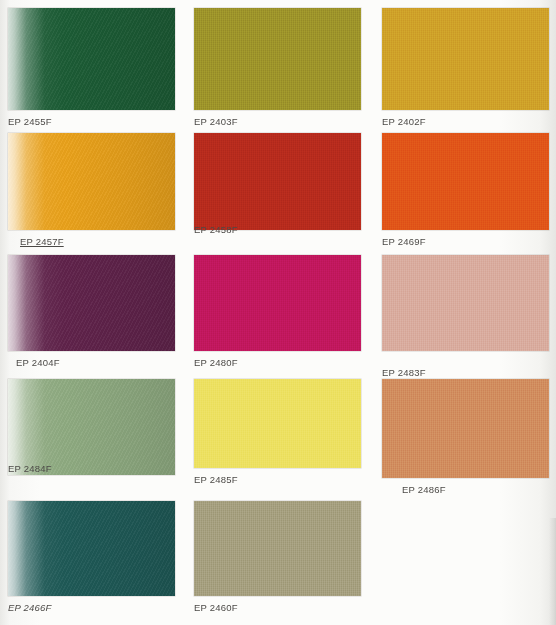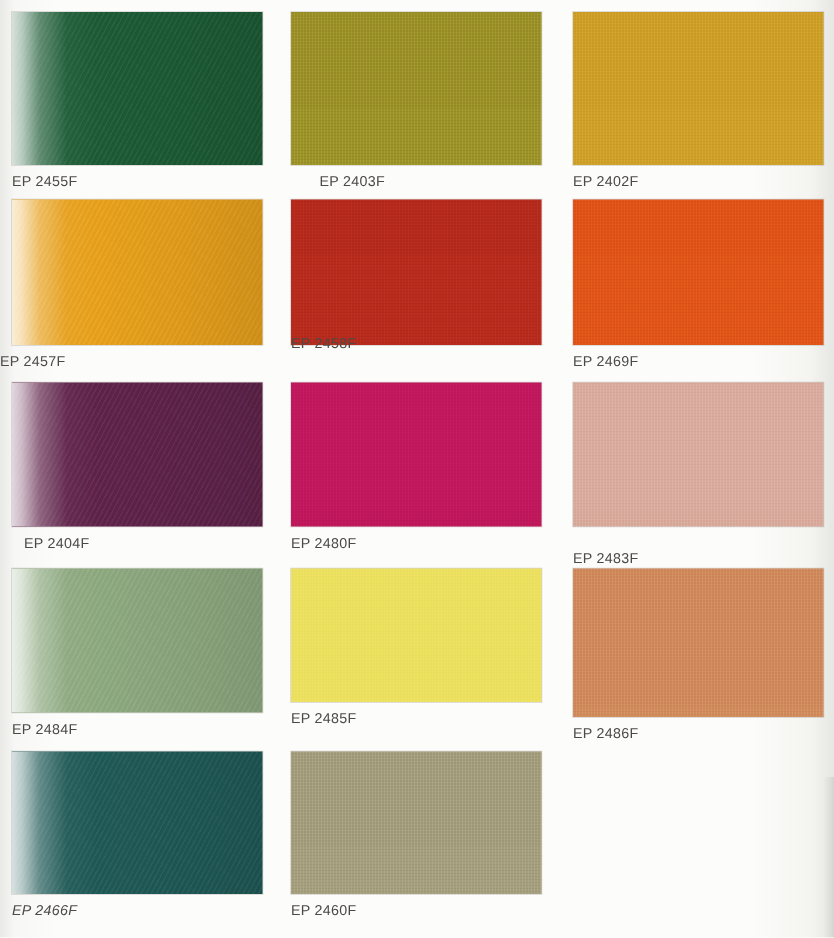--- a/index.html
+++ b/index.html
@@ -103,34 +103,34 @@
           <div class="speckle"></div>
           <div class="gloss"></div>
         </div>
       </div>
       <div class="label" style="left: 8px; top: 116px;">EP 2455F</div>
       <div class="cell" style="left: 194px; top: 8px; width: 167px; height: 102px;">
         <div class="swatch" title="olive gold" style="background: rgb(155, 145, 41);">
           <div class="weave"></div>
         </div>
       </div>
-      <div class="label" style="left: 194px; top: 116px; margin-left: 19px;">EP 2403F</div>
+      <div class="label" style="left: 194px; top: 116px;">EP 2403F</div>
       <div class="cell" style="left: 382px; top: 8px; width: 167px; height: 102px;">
         <div class="swatch" title="amber gold" style="background: rgb(206, 159, 40);">
           <div class="weave"></div>
         </div>
       </div>
       <div class="label" style="left: 382px; top: 116px;">EP 2402F</div>
       <div class="cell" style="left: 8px; top: 133px; width: 167px; height: 97px;">
         <div class="swatch sheen" title="golden yellow" style="background: rgb(234, 162, 27);">
           <div class="speckle"></div>
           <div class="gloss"></div>
         </div>
       </div>
-      <div class="label" style="left: 0; top: 236px;">EP 2457F</div>
+      <div class="label" style="left: 20px; top: 236px; text-decoration: underline;">EP 2457F</div>
       <div class="cell" style="left: 194px; top: 133px; width: 167px; height: 97px;">
         <div class="swatch" title="brick red" style="background: rgb(181, 42, 28);">
           <div class="weave"></div>
         </div>
       </div>
       <div class="label" style="left: 194px; top: 224px;">EP 2458F</div>
       <div class="cell" style="left: 382px; top: 133px; width: 167px; height: 97px;">
         <div class="swatch" title="orange" style="background: rgb(224, 83, 24);">
           <div class="weave"></div>
         </div>
@@ -154,33 +154,33 @@
           <div class="weave"></div>
         </div>
       </div>
       <div class="label" style="left: 382px; top: 367px;">EP 2483F</div>
       <div class="cell" style="left: 8px; top: 379px; width: 167px; height: 96px;">
         <div class="swatch sheen" title="sage green" style="background: rgb(143, 171, 129);">
           <div class="speckle"></div>
           <div class="gloss"></div>
         </div>
       </div>
-      <div class="label" style="left: 8px; top: 481px;">EP 2484F</div>
+      <div class="label" style="left: 8px; top: 463px;">EP 2484F</div>
       <div class="cell" style="left: 194px; top: 379px; width: 167px; height: 89px;">
         <div class="swatch" title="pale yellow" style="background: rgb(236, 224, 95);">
           <div class="weave"></div>
         </div>
       </div>
       <div class="label" style="left: 194px; top: 474px;">EP 2485F</div>
       <div class="cell" style="left: 382px; top: 379px; width: 167px; height: 99px;">
         <div class="swatch" title="terracotta" style="background: rgb(208, 138, 92);">
           <div class="weave"></div>
         </div>
       </div>
-      <div class="label" style="left: 382px; top: 484px;">EP 2486F</div>
+      <div class="label" style="left: 402px; top: 484px;">EP 2486F</div>
       <div class="cell" style="left: 8px; top: 501px; width: 167px; height: 95px;">
         <div class="swatch sheen" title="dark teal" style="background: rgb(31, 90, 87);">
           <div class="speckle"></div>
           <div class="gloss"></div>
         </div>
       </div>
       <div class="label" style="left: 8px; top: 602px; font-style: italic;">EP 2466F</div>
       <div class="cell" style="left: 194px; top: 501px; width: 167px; height: 95px;">
         <div class="swatch" title="khaki taupe" style="background: rgb(163, 157, 124);">
           <div class="weave"></div>

